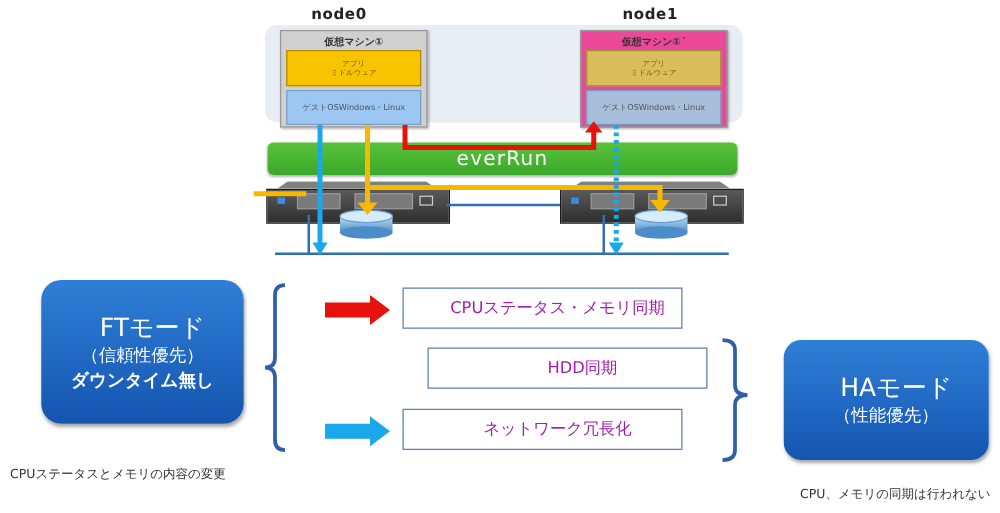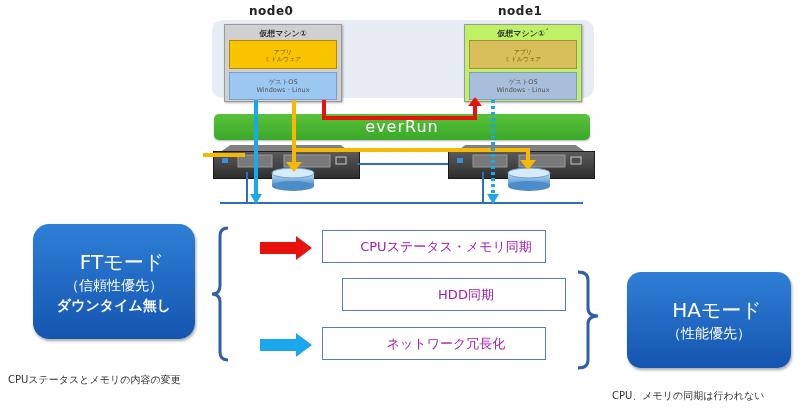--- a/index.html
+++ b/index.html
@@ -13,21 +13,21 @@
   
   .top-frame { left:212px; top:20px; width:382px; height:78px;
                background:#e8ecf3; border-radius:10px; }
 
   .vm { background:#d0d0d0; border:1px solid #9a9a9a; box-shadow:1px 1px 2px rgba(0,0,0,0.3); }
   .vm-title { font-size:8px; font-weight:bold; color:#333; text-align:center; margin-top:3px; height:10px; }
   .vm-app { margin:2px 4px 0 4px; height:27px; border:1px solid #b08a00;
             display:flex; flex-direction:column; align-items:center; justify-content:center;
             font-size:6px; color:#7a5a00; line-height:7px; }
   .vm-os { margin:3px 4px 0 4px; height:26px; border:1px solid #7e9fc4;
-           display:flex; flex-direction:column; align-items:center; justify-content:center;
+           display:flex; align-items:center; justify-content:center;
            font-size:6.5px; color:#555; line-height:8px; }
 
   .everrun { left:214px; top:114px; width:376px; height:26px;
              background:linear-gradient(#59c23a,#3aa82a); border-radius:5px;
              color:#fff; font-weight:normal; font-size:16px; text-align:center; line-height:26px;
              letter-spacing:1px; box-shadow:0 1px 2px rgba(0,0,0,0.3); }
 
   .server { width:145px; height:26px; background:linear-gradient(#5a5a5a,#2e2e2e);
             border:1px solid #1a1a1a; }
   .server-top { height:6px; background:#808080; clip-path:polygon(6% 100%, 94% 100%, 88% 0, 12% 0); }
@@ -57,21 +57,21 @@
   <div class="vm-app" style="background:#f8c400;">
     <span>アプリ</span>
     <span>ミドルウェア</span>
   </div>
   <div class="vm-os" style="background:#9cc7f2;">
     <span>ゲストOS</span>
     <span>Windows・Linux</span>
   </div>
 </div>
 
-<div class="abs vm" style="left:464px;top:24px;width:116px;height:76px;background:#bef264;">
+<div class="abs vm" style="left:464px;top:24px;width:116px;height:76px;background:#ec4899;">
   <div class="vm-title">仮想マシン①´</div>
   <div class="vm-app" style="background:#d9bf5c;border-color:#a89040;">
     <span>アプリ</span>
     <span>ミドルウェア</span>
   </div>
   <div class="vm-os" style="background:#a8bfdb;">
     <span>ゲストOS</span>
     <span>Windows・Linux</span>
   </div>
 </div>
@@ -167,13 +167,13 @@
   <polygon points="2,6 38,6 38,0 54,12 38,24 38,18 2,18" fill="#e8120c"></polygon>
 </svg>
 <svg class="abs" style="left:258px;top:333px;" width="56" height="24">
   <polygon points="2,6 38,6 38,0 54,12 38,24 38,18 2,18" fill="#1aa7ec"></polygon>
 </svg>
 
 <div class="abs mode-box" style="left:627px;top:272px;width:164px;height:96px;border-radius:14px;">
   <div class="t1">HAモード</div>
   <div class="t2">（性能優先）</div>
 </div>
-<div class="abs note" style="left:612px;top:389px;">CPU、メモリの同期は行われない</div>
+<div class="abs note" style="left:640px;top:389px;">CPU、メモリの同期は行われない</div>
 
 </body></html>

